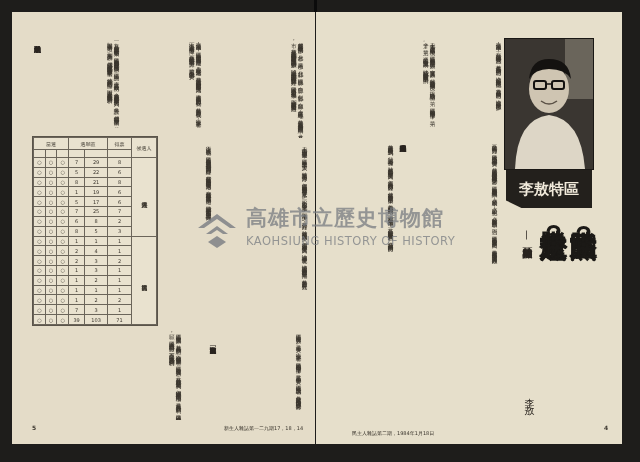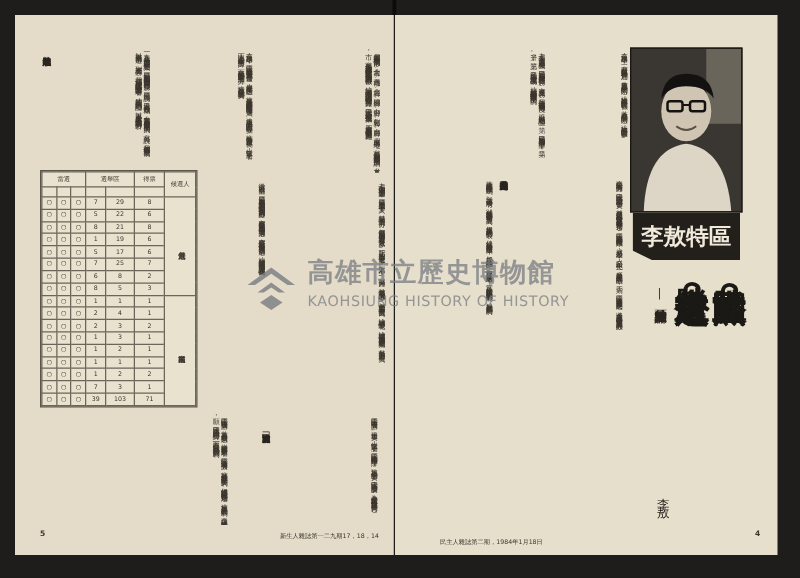--- a/index.html
+++ b/index.html
@@ -225,21 +225,21 @@
       <path d="M10 130 Q12 80 44 76 Q76 80 80 130 Z" fill="#ddd6c6"></path>
       <ellipse cx="44" cy="50" rx="20" ry="24" fill="#cfc5b2"></ellipse>
       <path d="M24 40 Q26 20 44 20 Q64 20 66 40 Q60 30 44 30 Q30 30 24 40 Z" fill="#141210"></path>
       <rect x="29" y="42" width="12" height="8" rx="2" fill="none" stroke="#141210" stroke-width="2"></rect>
       <rect x="47" y="42" width="12" height="8" rx="2" fill="none" stroke="#141210" stroke-width="2"></rect>
       <line x1="41" y1="45" x2="47" y2="45" stroke="#141210" stroke-width="1.5"></line>
       <path d="M36 62 Q44 68 52 62" stroke="#5a5045" stroke-width="1.5" fill="none"></path>
     </svg>
   </div>
 
-  <div class="banner" style="left:190px;top:158px;width:86px;height:38px;font-size:18px;">李敖特區</div>
+  <div class="banner" style="left:190px;top:158px;width:86px;height:38px;font-size:15px;">李敖特區</div>
 
   <div class="title" style="left:252px;top:200px;font-size:28px;line-height:30px;">國民黨大勝？</div>
   <div class="title" style="left:222px;top:200px;font-size:28px;line-height:30px;">還是黨外大勝？</div>
   <div class="heading" style="left:204px;top:218px;font-size:10px;font-weight:normal;">—撿雞骨頭後的幾點結論</div>
   <div class="heading" style="left:206px;top:378px;font-size:10px;font-weight:normal;letter-spacing:8px;">李敖</div>
 
   <div class="footer" style="left:36px;top:418px;">民主人雜誌第二期，1984年1月18日</div>
   <div class="pagenum" style="left:288px;top:412px;">4</div>
 </div>
 

